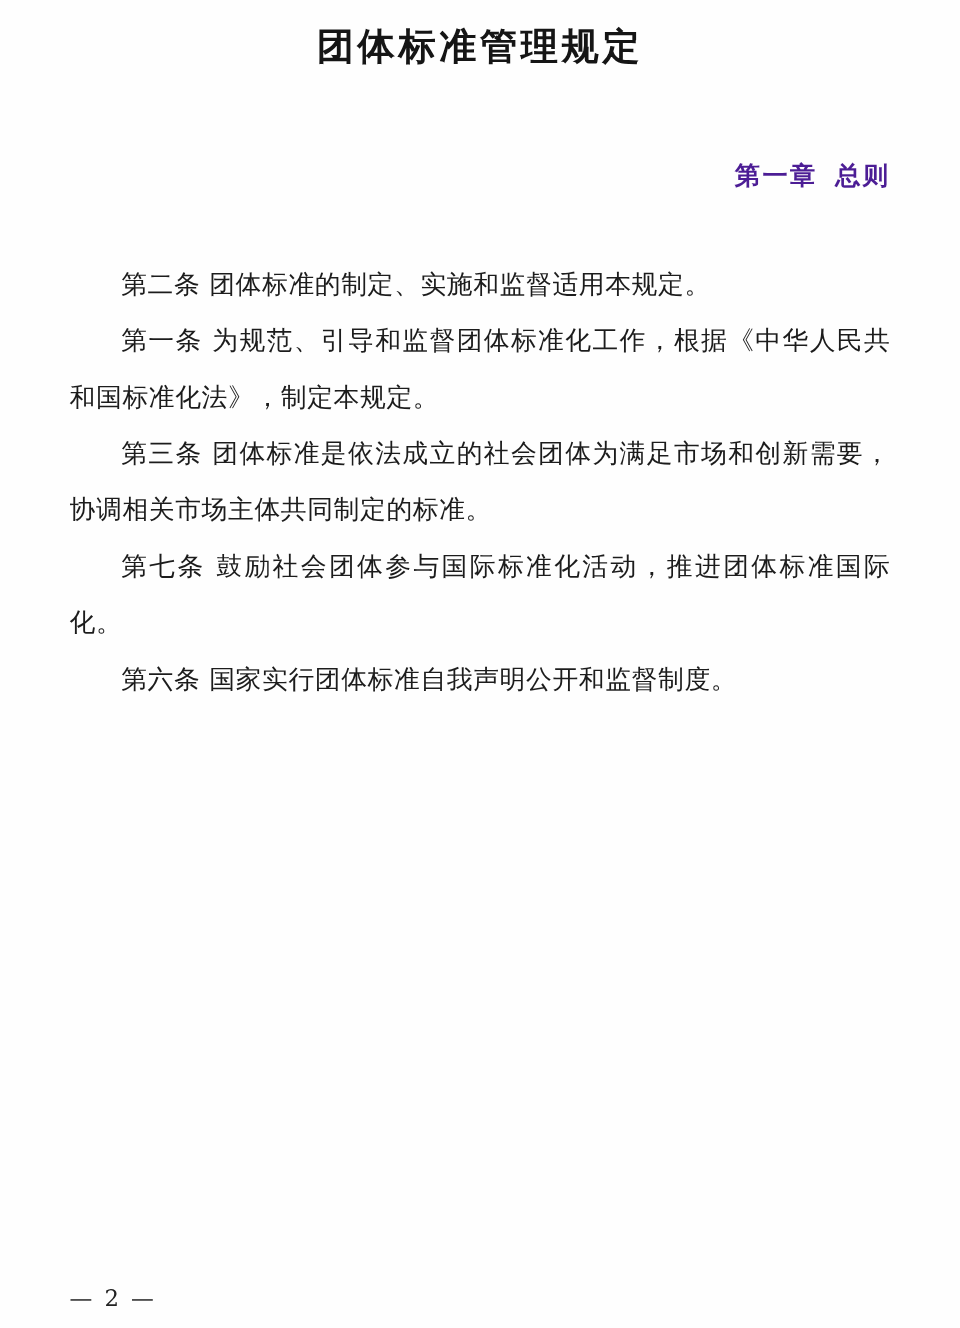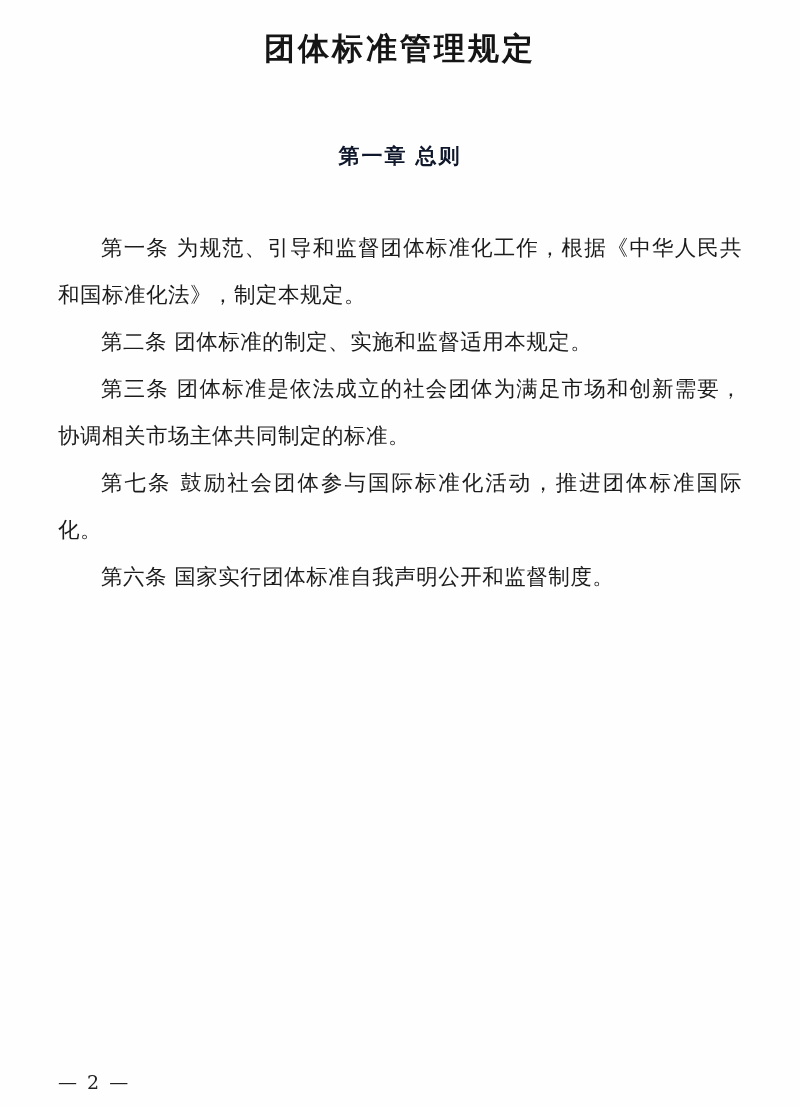--- a/index.html
+++ b/index.html
@@ -12,41 +12,41 @@
     height: 1107px;
     font-family: "Liberation Serif", "DejaVu Serif", serif;
     color: #1a1a1a;
     position: relative;
     overflow: hidden;
   }
   .page {
     width: 800px;
     height: 1107px;
     box-sizing: border-box;
-    padding: 18px 58px 0 58px;
+    padding: 8px 58px 0 58px;
     position: relative;
     background: #fefefe;
   }
   .doc-title {
     text-align: center;
     font-size: 31px;
     font-weight: bold;
     letter-spacing: 3px;
     margin: 10px 0 0 0;
     color: #151515;
     font-family: "DejaVu Sans", "Liberation Sans", sans-serif;
   }
   .chapter-title {
-    text-align: center;
+    text-align: right;
     font-size: 21px;
     font-weight: bold;
     letter-spacing: 2px;
     margin: 72px 0 0 0;
-    color: #0f172a;
-    font-family: Liberation Sans, sans-serif;
+    color: #4c1d95;
+    font-family: Liberation Mono, monospace;
   }
   .body-block {
     margin-top: 54px;
   }
   p.para {
     font-size: 21.5px;
     line-height: 47px;
     margin: 0 0 0 0;
     text-indent: 2em;
     text-align: justify;
@@ -68,21 +68,21 @@
 </head>
 <body>
 
 <div class="page">
 
   <h1 class="doc-title">团体标准管理规定</h1>
 
   <h2 class="chapter-title">第一章  总则</h2>
 
   <div class="body-block">
+    <p class="para">第二条 团体标准的制定、实施和监督适用本规定。</p>
     <p class="para">第一条 为规范、引导和监督团体标准化工作，根据《中华人民共和国标准化法》，制定本规定。</p>
-    <p class="para">第二条 团体标准的制定、实施和监督适用本规定。</p>
     <p class="para">第三条 团体标准是依法成立的社会团体为满足市场和创新需要，协调相关市场主体共同制定的标准。</p>
     <p class="para">第七条 鼓励社会团体参与国际标准化活动，推进团体标准国际化。</p>
     <p class="para">第六条 国家实行团体标准自我声明公开和监督制度。</p>
   </div>
 
   <div class="page-number">— 2 —</div>
 </div>
 
 </body></html>

